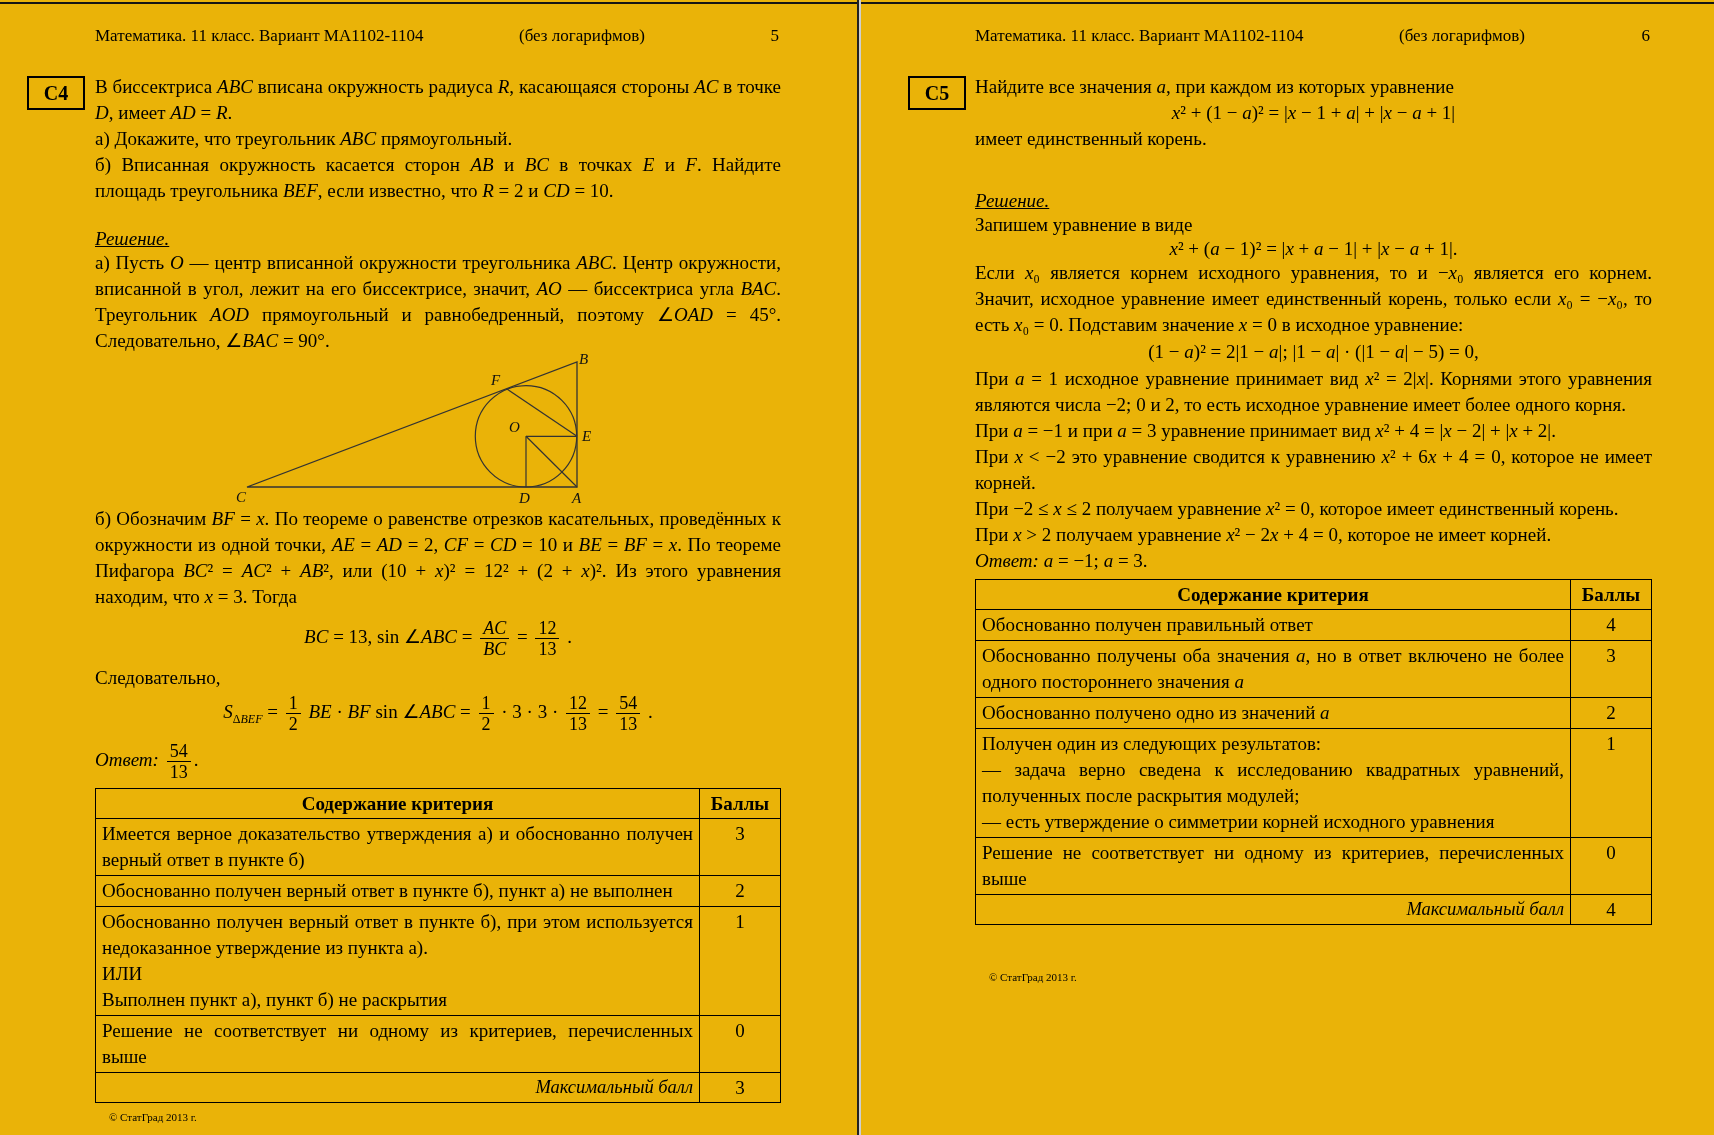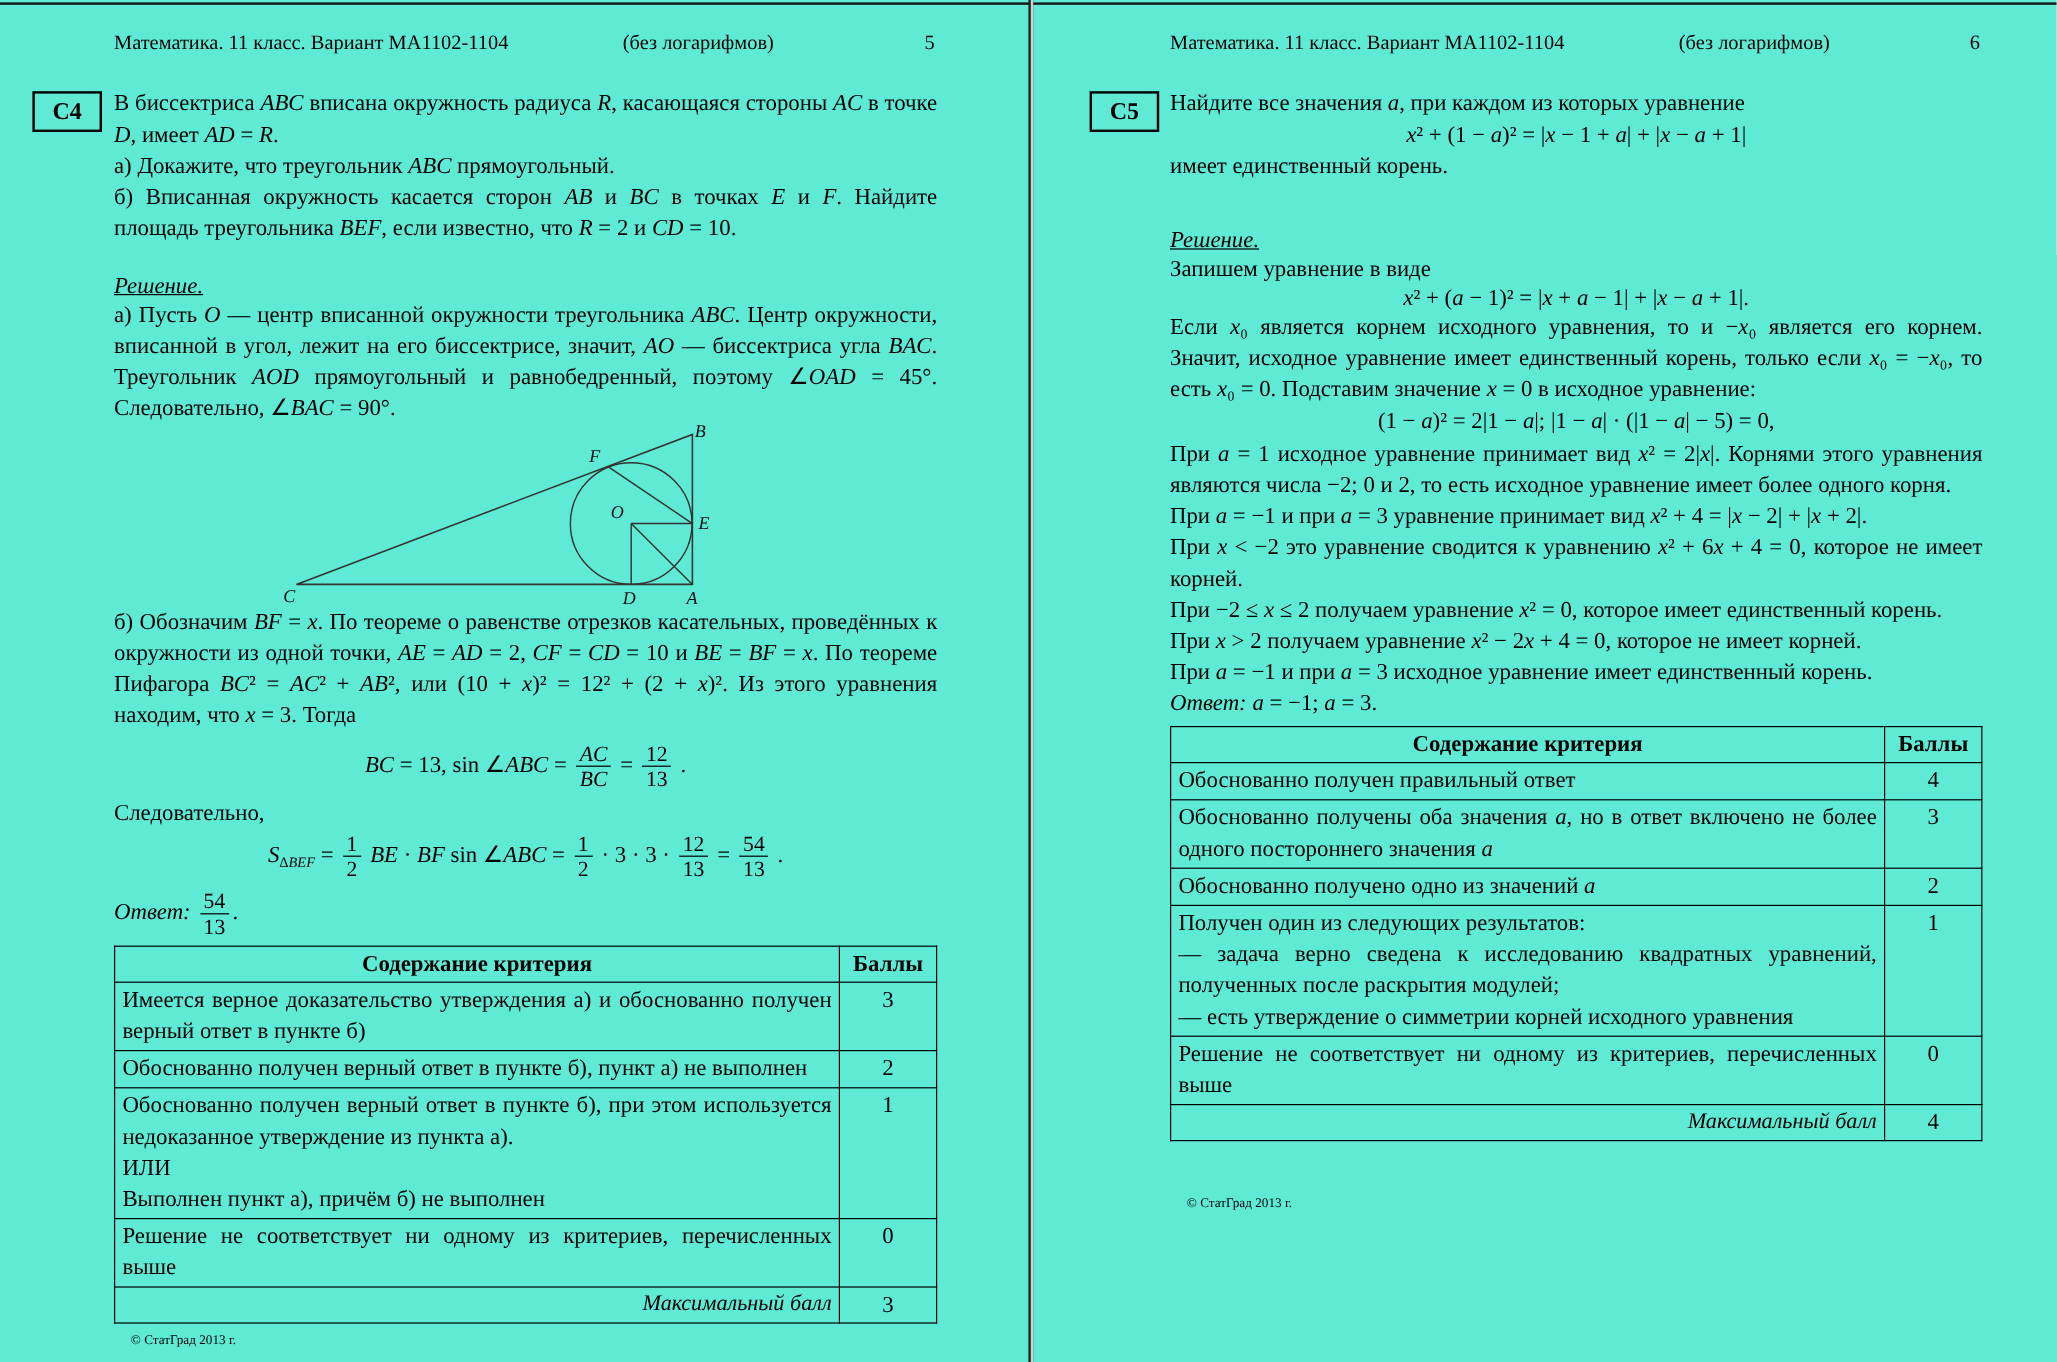--- a/index.html
+++ b/index.html
@@ -1,16 +1,16 @@
 <!DOCTYPE html>
 <html><head>
 <meta charset="utf-8">
 <style>
   html,body{margin:0;padding:0;background:#fff;}
-  #stage{position:relative;width:1714px;height:1135px;background:#5eead4;overflow:hidden;
+  #stage{position:relative;width:1714px;height:1135px;background:#eab308;overflow:hidden;
          font-family:"Liberation Serif",serif;color:#000;}
   .topline{position:absolute;top:2px;left:0;width:100%;height:2px;background:#151515;}
   .divider{position:absolute;left:857px;top:0;width:2px;height:1135px;background:#222;border-right:2px solid #cfcfcf;}
   .page{position:absolute;top:0;}
   .hdr{position:relative;height:26px;font-size:17px;}
   .hdr .mode{position:absolute;left:424px;top:0;}
   .hdr .pnum{position:absolute;right:2px;top:0;}
   .qbox{position:absolute;border:2px solid #000;width:54px;height:30px;display:flex;
         align-items:center;justify-content:center;font-weight:bold;font-size:20px;}
   .p{font-size:19px;line-height:26px;text-align:justify;}
@@ -111,21 +111,21 @@
         <td class="score">3</td>
       </tr>
       <tr>
         <td class="p"><span>Обоснованно получен верный ответ в пункте б), пункт а) не выполнен</span></td>
         <td class="score">2</td>
       </tr>
       <tr>
         <td>
           <div class="p"><span>Обоснованно получен верный ответ в пункте б), при этом используется недоказанное утверждение из пункта а).</span></div>
           <div class="p">ИЛИ</div>
-          <div class="p">Выполнен пункт а), причём б) не выполнен</div>
+          <div class="p">Выполнен пункт а), пункт б) не раскрытия</div>
         </td>
         <td class="score">1</td>
       </tr>
       <tr>
         <td class="p"><span>Решение не соответствует ни одному из критериев, перечисленных выше</span></td>
         <td class="score">0</td>
       </tr>
       <tr>
         <td class="maxlabel">Максимальный балл</td>
         <td class="score">3</td>
@@ -157,21 +157,20 @@
 
     <div class="p"><span>Запишем уравнение в виде</span></div>
     <div class="center formula" style="margin-top:0;"><span></span><span class="mi">x</span><span>² + (</span><span class="mi">a</span><span> − 1)² = |</span><span class="mi">x</span><span> + </span><span class="mi">a</span><span> − 1| + |</span><span class="mi">x</span><span> − </span><span class="mi">a</span><span> + 1|.</span></div>
     <div class="p"><span>Если </span><span class="mi">x</span><span>₀ является корнем исходного уравнения, то и −</span><span class="mi">x</span><span>₀ является его корнем. Значит, исходное уравнение имеет единственный корень, только если </span><span class="mi">x</span><span>₀ = −</span><span class="mi">x</span><span>₀, то есть </span><span class="mi">x</span><span>₀ = 0. Подставим значение </span><span class="mi">x</span><span> = 0 в исходное уравнение:</span></div>
     <div class="center formula" style="margin:3px 0;"><span>(1 − </span><span class="mi">a</span><span>)² = 2|1 − </span><span class="mi">a</span><span>|;  |1 − </span><span class="mi">a</span><span>| · (|1 − </span><span class="mi">a</span><span>| − 5) = 0,</span></div>
     <div class="p"><span>При </span><span class="mi">a</span><span> = 1 исходное уравнение принимает вид </span><span class="mi">x</span><span>² = 2|</span><span class="mi">x</span><span>|. Корнями этого уравнения являются числа −2; 0 и 2, то есть исходное уравнение имеет более одного корня.</span></div>
     <div class="p"><span>При </span><span class="mi">a</span><span> = −1 и при </span><span class="mi">a</span><span> = 3 уравнение принимает вид </span><span class="mi">x</span><span>² + 4 = |</span><span class="mi">x</span><span> − 2| + |</span><span class="mi">x</span><span> + 2|.</span></div>
     <div class="p"><span>При </span><span class="mi">x</span><span> &lt; −2 это уравнение сводится к уравнению </span><span class="mi">x</span><span>² + 6</span><span class="mi">x</span><span> + 4 = 0, которое не имеет корней.</span></div>
     <div class="p"><span>При −2 ≤ </span><span class="mi">x</span><span> ≤ 2 получаем уравнение </span><span class="mi">x</span><span>² = 0, которое имеет единственный корень.</span></div>
     <div class="p"><span>При </span><span class="mi">x</span><span> &gt; 2 получаем уравнение </span><span class="mi">x</span><span>² − 2</span><span class="mi">x</span><span> + 4 = 0, которое не имеет корней.</span></div>
-    <div class="p"><span>При </span><span class="mi">a</span><span> = −1 и при </span><span class="mi">a</span><span> = 3 исходное уравнение имеет единственный корень.</span></div>
 
     <div class="p">
       <span class="mi">Ответ:</span>
       <span><span></span><span class="mi">a</span><span> = −1; </span><span class="mi">a</span><span> = 3.</span></span>
     </div>
 
     <table class="crit" style="margin-top:5px;">
       <tbody>
           <tr>
         <th>Содержание критерия</th>

